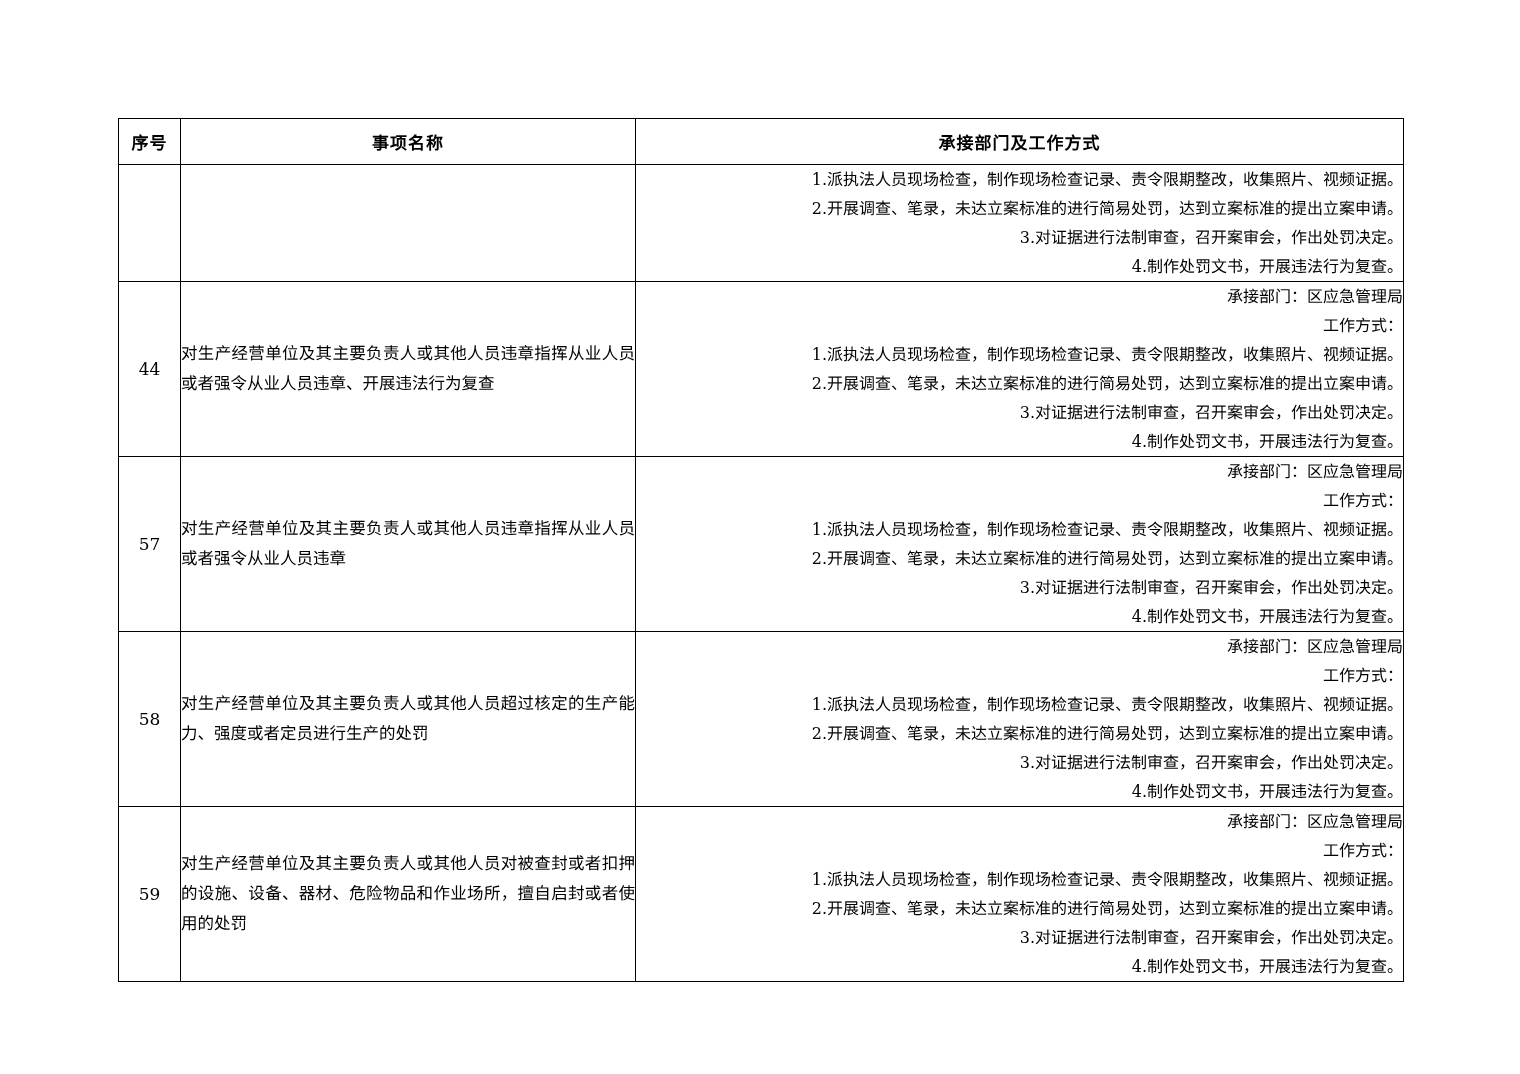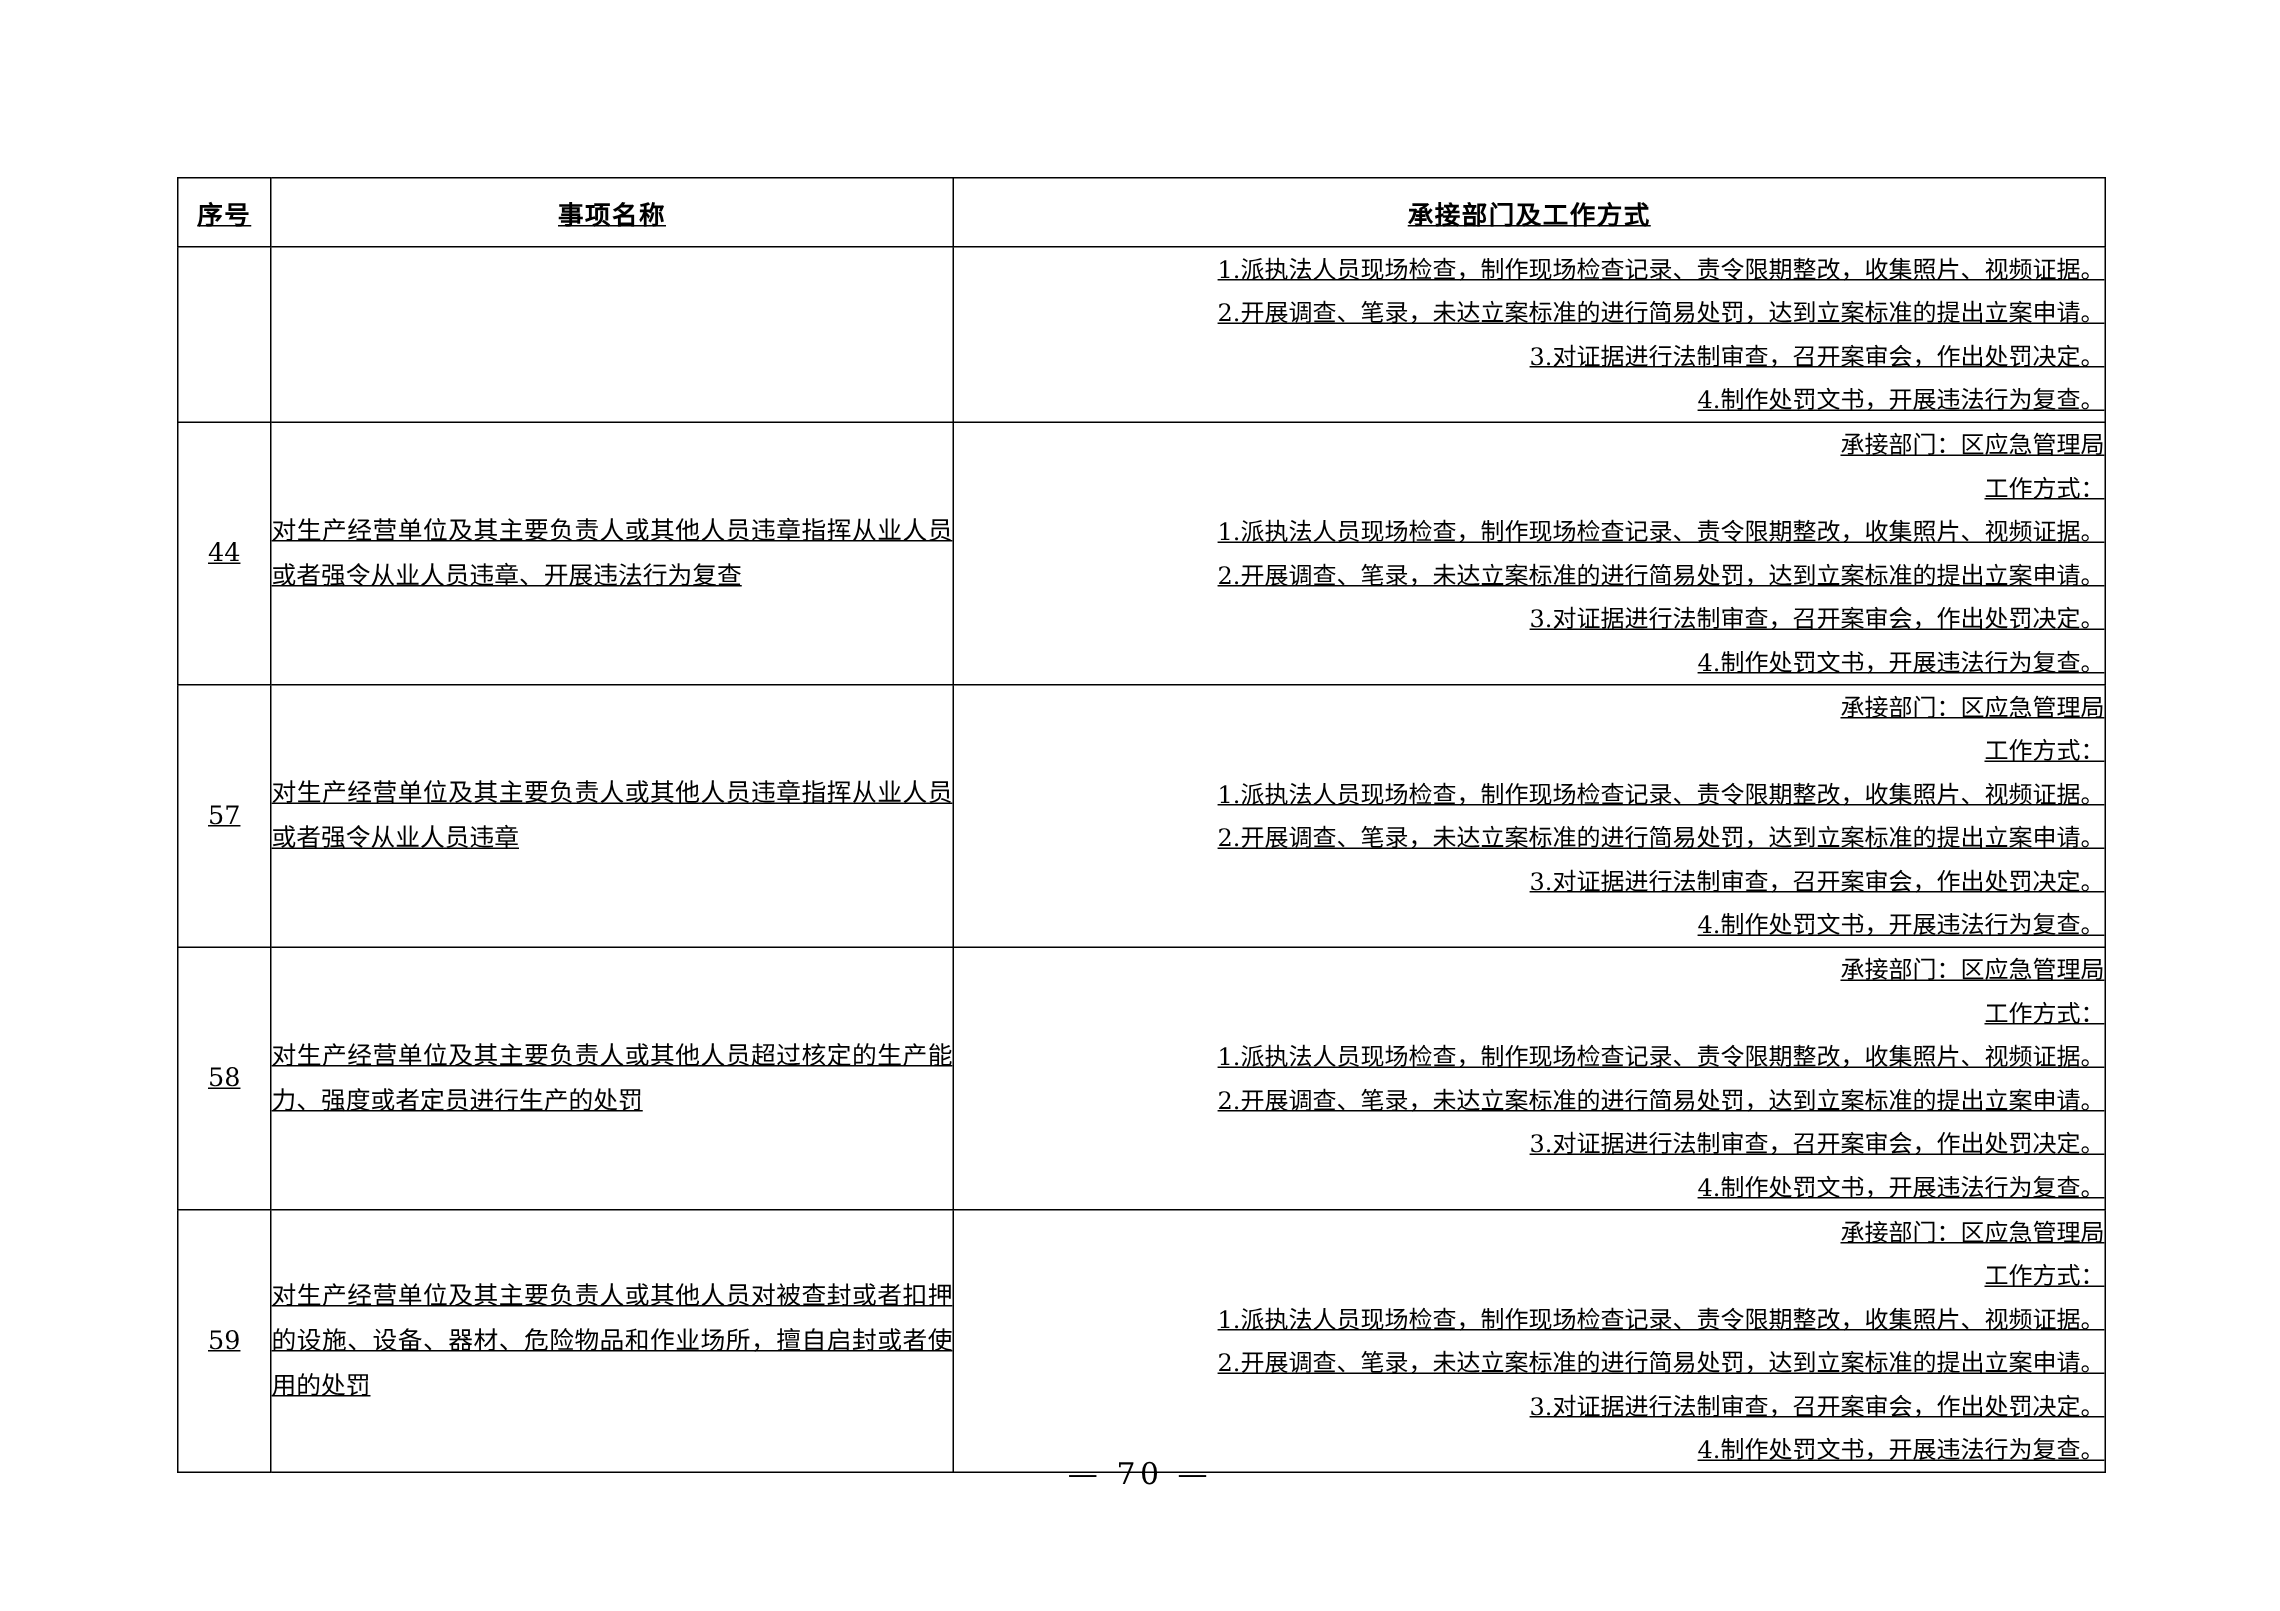--- a/index.html
+++ b/index.html
@@ -21,21 +21,20 @@
     width: 1520px;
     height: 1074px;
   }
   .doc-table {
     position: absolute;
     left: 118px;
     top: 118px;
     width: 1285px;
     border-collapse: collapse;
     table-layout: fixed;
-    text-decoration: underline;
   }
   .doc-table td, .doc-table th {
     border: 1px solid #000000;
     vertical-align: middle;
     padding: 0;
   }
   .col-no   { width: 62px; }
   .col-name { width: 455px; }
   .col-dept { width: 768px; }
 
@@ -150,15 +149,14 @@
             <div class="ln">工作方式：</div>
             <div class="ln">1.派执法人员现场检查，制作现场检查记录、责令限期整改，收集照片、视频证据。</div>
             <div class="ln">2.开展调查、笔录，未达立案标准的进行简易处罚，达到立案标准的提出立案申请。</div>
             <div class="ln">3.对证据进行法制审查，召开案审会，作出处罚决定。</div>
             <div class="ln">4.制作处罚文书，开展违法行为复查。</div>
           </td>
         </tr>
       </tbody>
   </table>
 
-  <div class="page-number">— 70 —</div>
 
 </div>
 
 </body></html>

